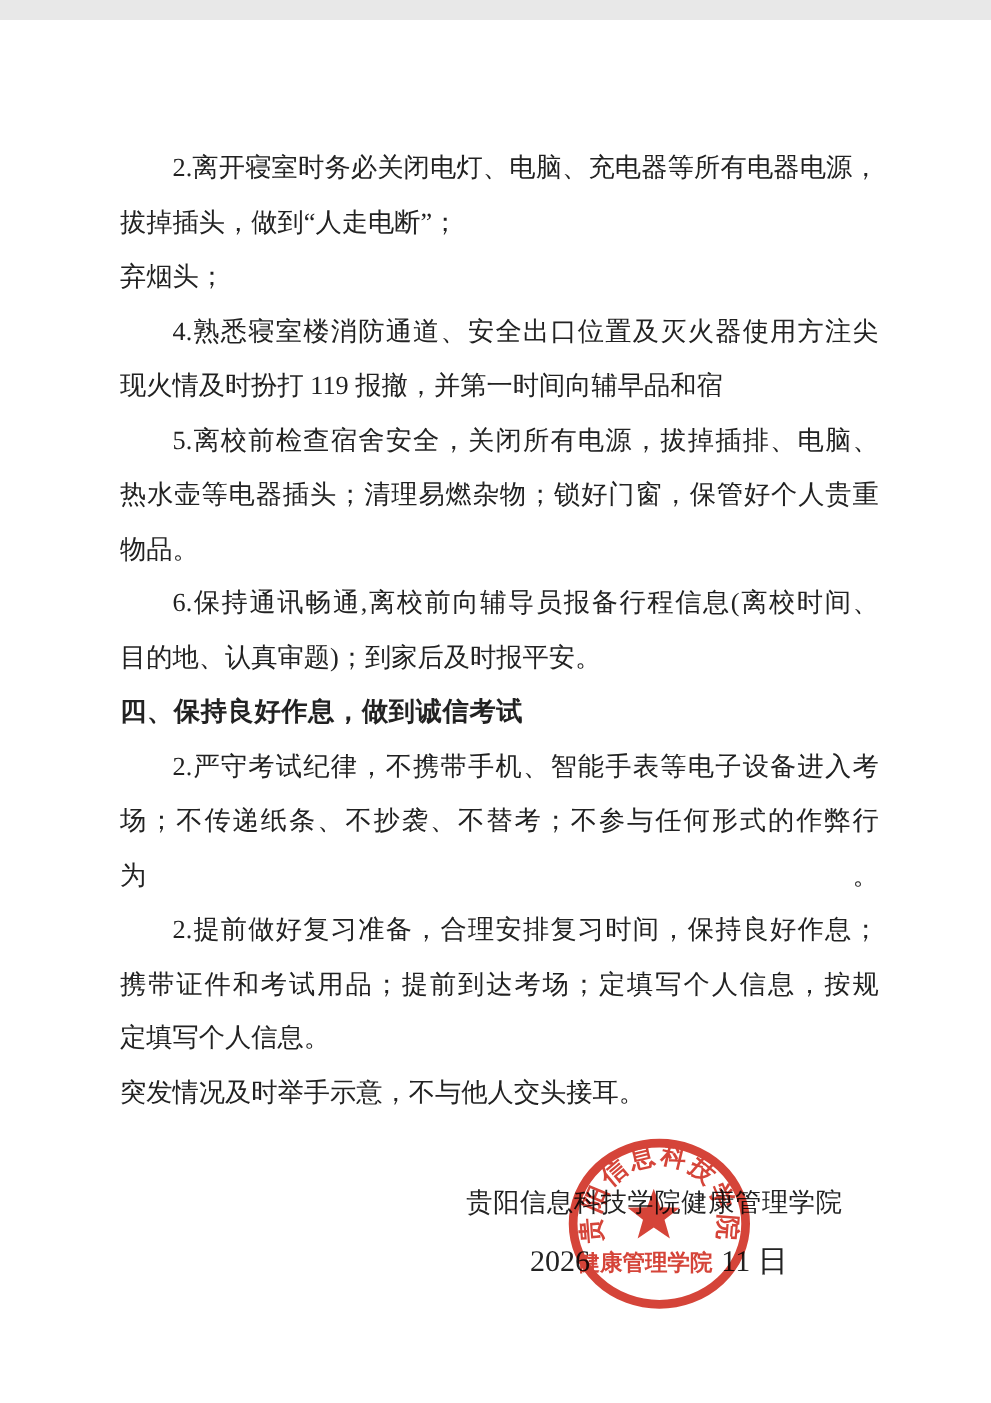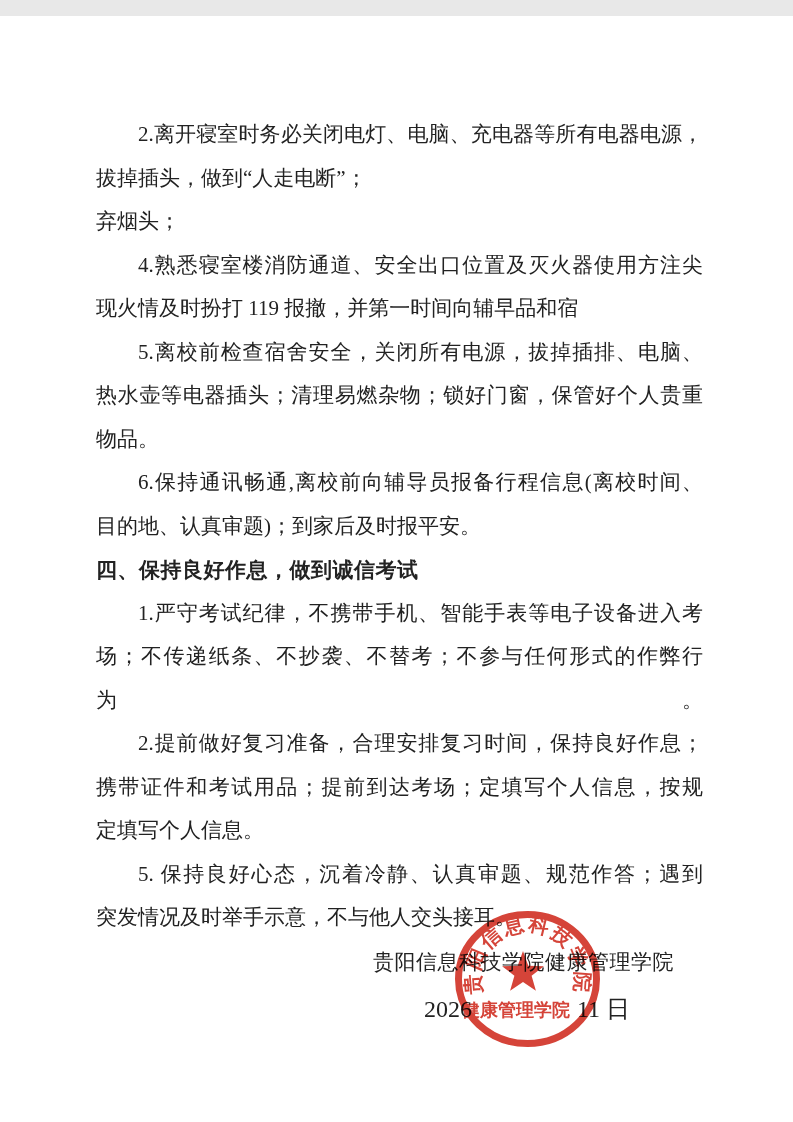--- a/index.html
+++ b/index.html
@@ -72,26 +72,25 @@
     <p>拔掉插头，做到“人走电断”；</p>
     <p>弃烟头；</p>
     <p class="ind just">4.熟悉寝室楼消防通道、安全出口位置及灭火器使用方注尖</p>
     <p>现火情及时扮打 119 报撤，并第一时间向辅早品和宿</p>
     <p class="ind just">5.离校前检查宿舍安全，关闭所有电源，拔掉插排、电脑、</p>
     <p class="just">热水壶等电器插头；清理易燃杂物；锁好门窗，保管好个人贵重</p>
     <p>物品。</p>
     <p class="ind just">6.保持通讯畅通,离校前向辅导员报备行程信息(离校时间、</p>
     <p>目的地、认真审题)；到家后及时报平安。</p>
     <p class="head">四、保持良好作息，做到诚信考试</p>
-    <p class="ind just">1.严守考试纪律，不携带手机、智能手表等电子设备进入考</p>
+    <p class="ind just">2.严守考试纪律，不携带手机、智能手表等电子设备进入考</p>
     <p class="just">场；不传递纸条、不抄袭、不替考；不参与任何形式的作弊行为。</p>
     <p class="ind just">2.提前做好复习准备，合理安排复习时间，保持良好作息；</p>
     <p class="just">携带证件和考试用品；提前到达考场；定填写个人信息，按规</p>
     <p>定填写个人信息。</p>
-    <p class="ind just">5. 保持良好心态，沉着冷静、认真审题、规范作答；遇到</p>
     <p>突发情况及时举手示意，不与他人交头接耳。</p>
   </div>
 
   <div class="sig-line">贵阳信息科技学院健康管理学院</div>
 
   <div class="date-line"><span>2026</span><span class="date-gap"></span><span>11 日</span></div>
 
   <svg class="seal" viewBox="0 0 160 160" xmlns="http://www.w3.org/2000/svg">
     <ellipse cx="79.5" cy="80" rx="69" ry="64.5" fill="none" stroke="#cf2a1d" stroke-width="7"></ellipse>
     <polygon fill="#cf2a1d" points="75,52 69.7,66.7 54.1,67.2 66.4,76.8 62.1,91.8 75,83 87.9,91.8 83.6,76.8 95.9,67.2 80.3,66.7"></polygon>

